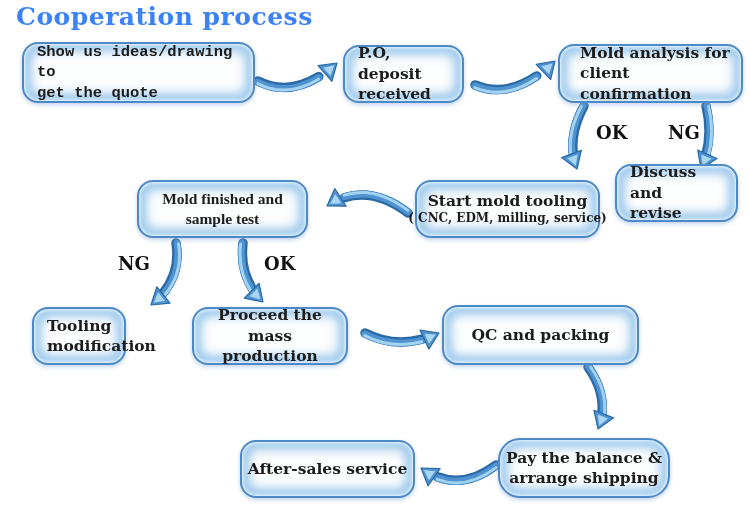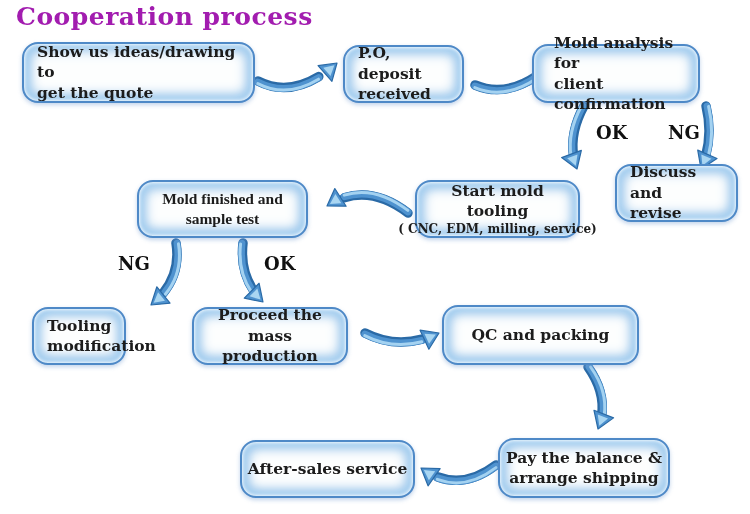--- a/index.html
+++ b/index.html
@@ -3,21 +3,21 @@
 <meta charset="utf-8">
 <style>
   html,body{margin:0;padding:0;}
   body{
     width:750px;height:514px;position:relative;background:#ffffff;overflow:hidden;
     font-family:"DejaVu Serif",serif;
   }
   .page-title{
     position:absolute;left:16px;top:2px;
     font:bold 25px/1.2 "DejaVu Serif",serif;
-    color:#a21caf;letter-spacing:.5px;
+    color:#3b82f6;letter-spacing:.5px;
   }
   .fbox{
     position:absolute;box-sizing:border-box;
     border-radius:16px;
     border:2px solid #4e89c7;
     background:#fdfefe;
     box-shadow:
       inset 0 0 3px 1px #eaf4fc,
       inset 0 0 8px 3px #b5d9f4,
       inset 0 0 13px 5px #7ab2e4,
@@ -108,33 +108,33 @@
     </g>
     <g>
       <path d="M496,465 Q466.36,487.62 437.3284,476.77799999999996" fill="none" stroke="#2a6aa6" stroke-width="9.5" stroke-linecap="round"></path>
       <path d="M495.98000330496575,466.0998182268847 Q466.34000330496576,488.7198182268847 437.30840330496574,477.87781822688464" fill="none" stroke="#4e92cf" stroke-width="7" stroke-linecap="round"></path>
       <path d="M495.95273508446445,467.5995703544546 Q466.31273508446446,490.2195703544546 437.28113508446444,479.3775703544546" fill="none" stroke="#a9d6f2" stroke-width="3" stroke-linecap="round" opacity="0.95"></path>
       <polygon points="421,468 440.1279950752561,468.60811545036944 428.0541392242852,485.7901410844434" fill="#4e92cf" stroke="#2a6aa6" stroke-width="1.2" stroke-linejoin="round"></polygon>
       <polygon points="423.8636709390123,470.01230930849516 435.20778824953993,471.2617101428905 428.88338756569806,480.2618188083578" fill="#a9d6f2"></polygon>
     </g>
   </svg>
 
-<div class="fbox left" style="left:22px;  top:42px;  width:233px; height:61px;">
+<div class="fbox left" style="left:22px;  top:42px;  width:233px; height:61px;font-family:Liberation Mono, monospace;">
     <span class="box-text">Show us ideas/drawing to
 get the quote</span>
   </div>
 <div class="fbox left" style="left:343px; top:45px;  width:121px; height:58px;">
     <span class="box-text">P.O, deposit
 received</span>
   </div>
-<div class="fbox left" style="left:532px; top:44px;  width:168px; height:59px;padding-left:20px;">
+<div class="fbox left" style="left:558px; top:44px;  width:185px; height:59px;padding-left:20px;">
     <span class="box-text">Mold analysis for
 client confirmation</span>
   </div>
-<div class="fbox center" style="left:415px; top:180px; width:165px; height:58px;">
+<div class="fbox center" style="left:415px; top:180px; width:185px; height:58px;">
   <span class="box-text">Start mold tooling</span>
   <span class="subtext">( CNC, EDM, milling, service)</span>
 </div>
 <div class="fbox left" style="left:615px; top:164px; width:123px; height:58px;">
     <span class="box-text">Discuss and
 revise</span>
   </div>
 <div class="fbox center" style="left:137px; top:180px; width:171px; height:58px;font-family:Liberation Serif, serif;">
     <span class="box-text">Mold finished and
 sample test</span>
@@ -143,21 +143,21 @@
     <span class="box-text">Tooling
 modification</span>
   </div>
 <div class="fbox center" style="left:192px; top:307px; width:156px; height:58px;">
     <span class="box-text">Proceed the
 mass production</span>
   </div>
 <div class="fbox center" style="left:442px; top:305px; width:197px; height:60px;">
     <span class="box-text">QC and packing</span>
   </div>
-<div class="fbox center" style="left:498px; top:438px; width:172px; height:60px;">
+<div class="fbox center" style="left:498px; top:438px; width:172px; height:60px;border-radius:22px;">
     <span class="box-text">Pay the balance &amp;
 arrange shipping</span>
   </div>
 <div class="fbox center" style="left:240px; top:440px; width:175px; height:58px;align-items:center;">
     <span class="box-text">After-sales service</span>
   </div>
 
 <div class="branch-label" style="left:596px; top:124px;">OK</div>
 <div class="branch-label" style="left:668px; top:124px;">NG</div>
 <div class="branch-label" style="left:118px; top:255px;">NG</div>

